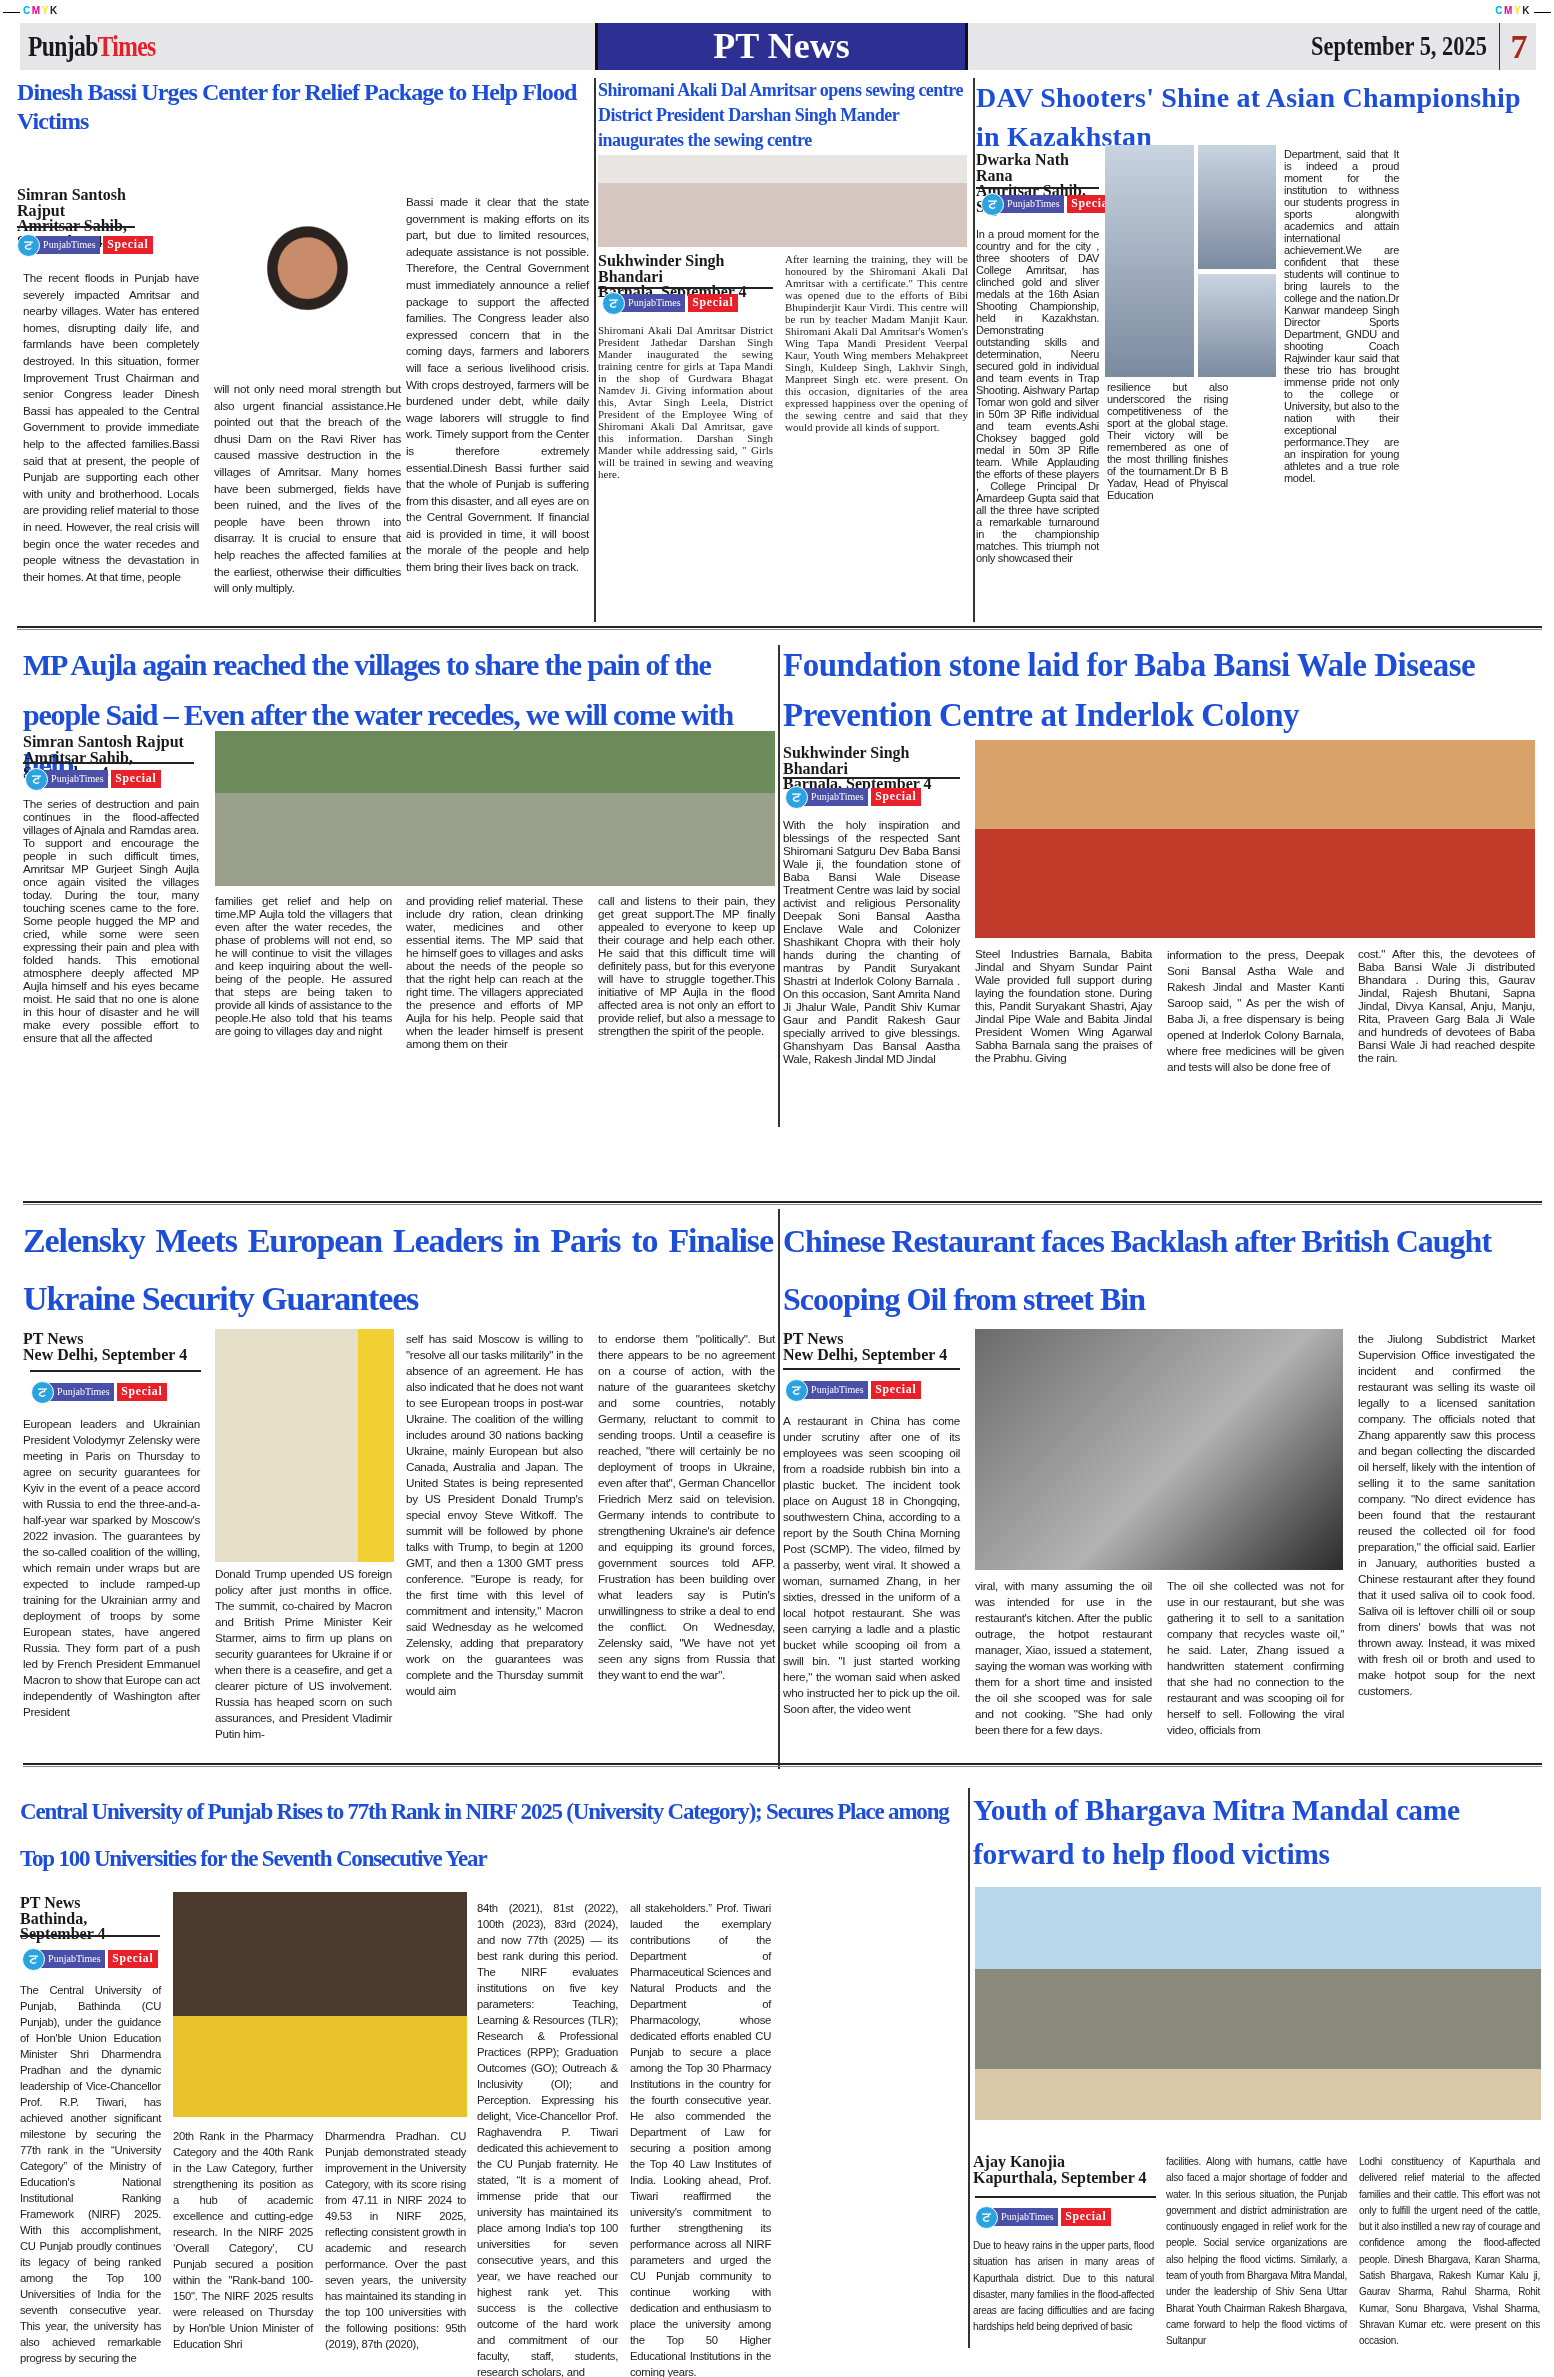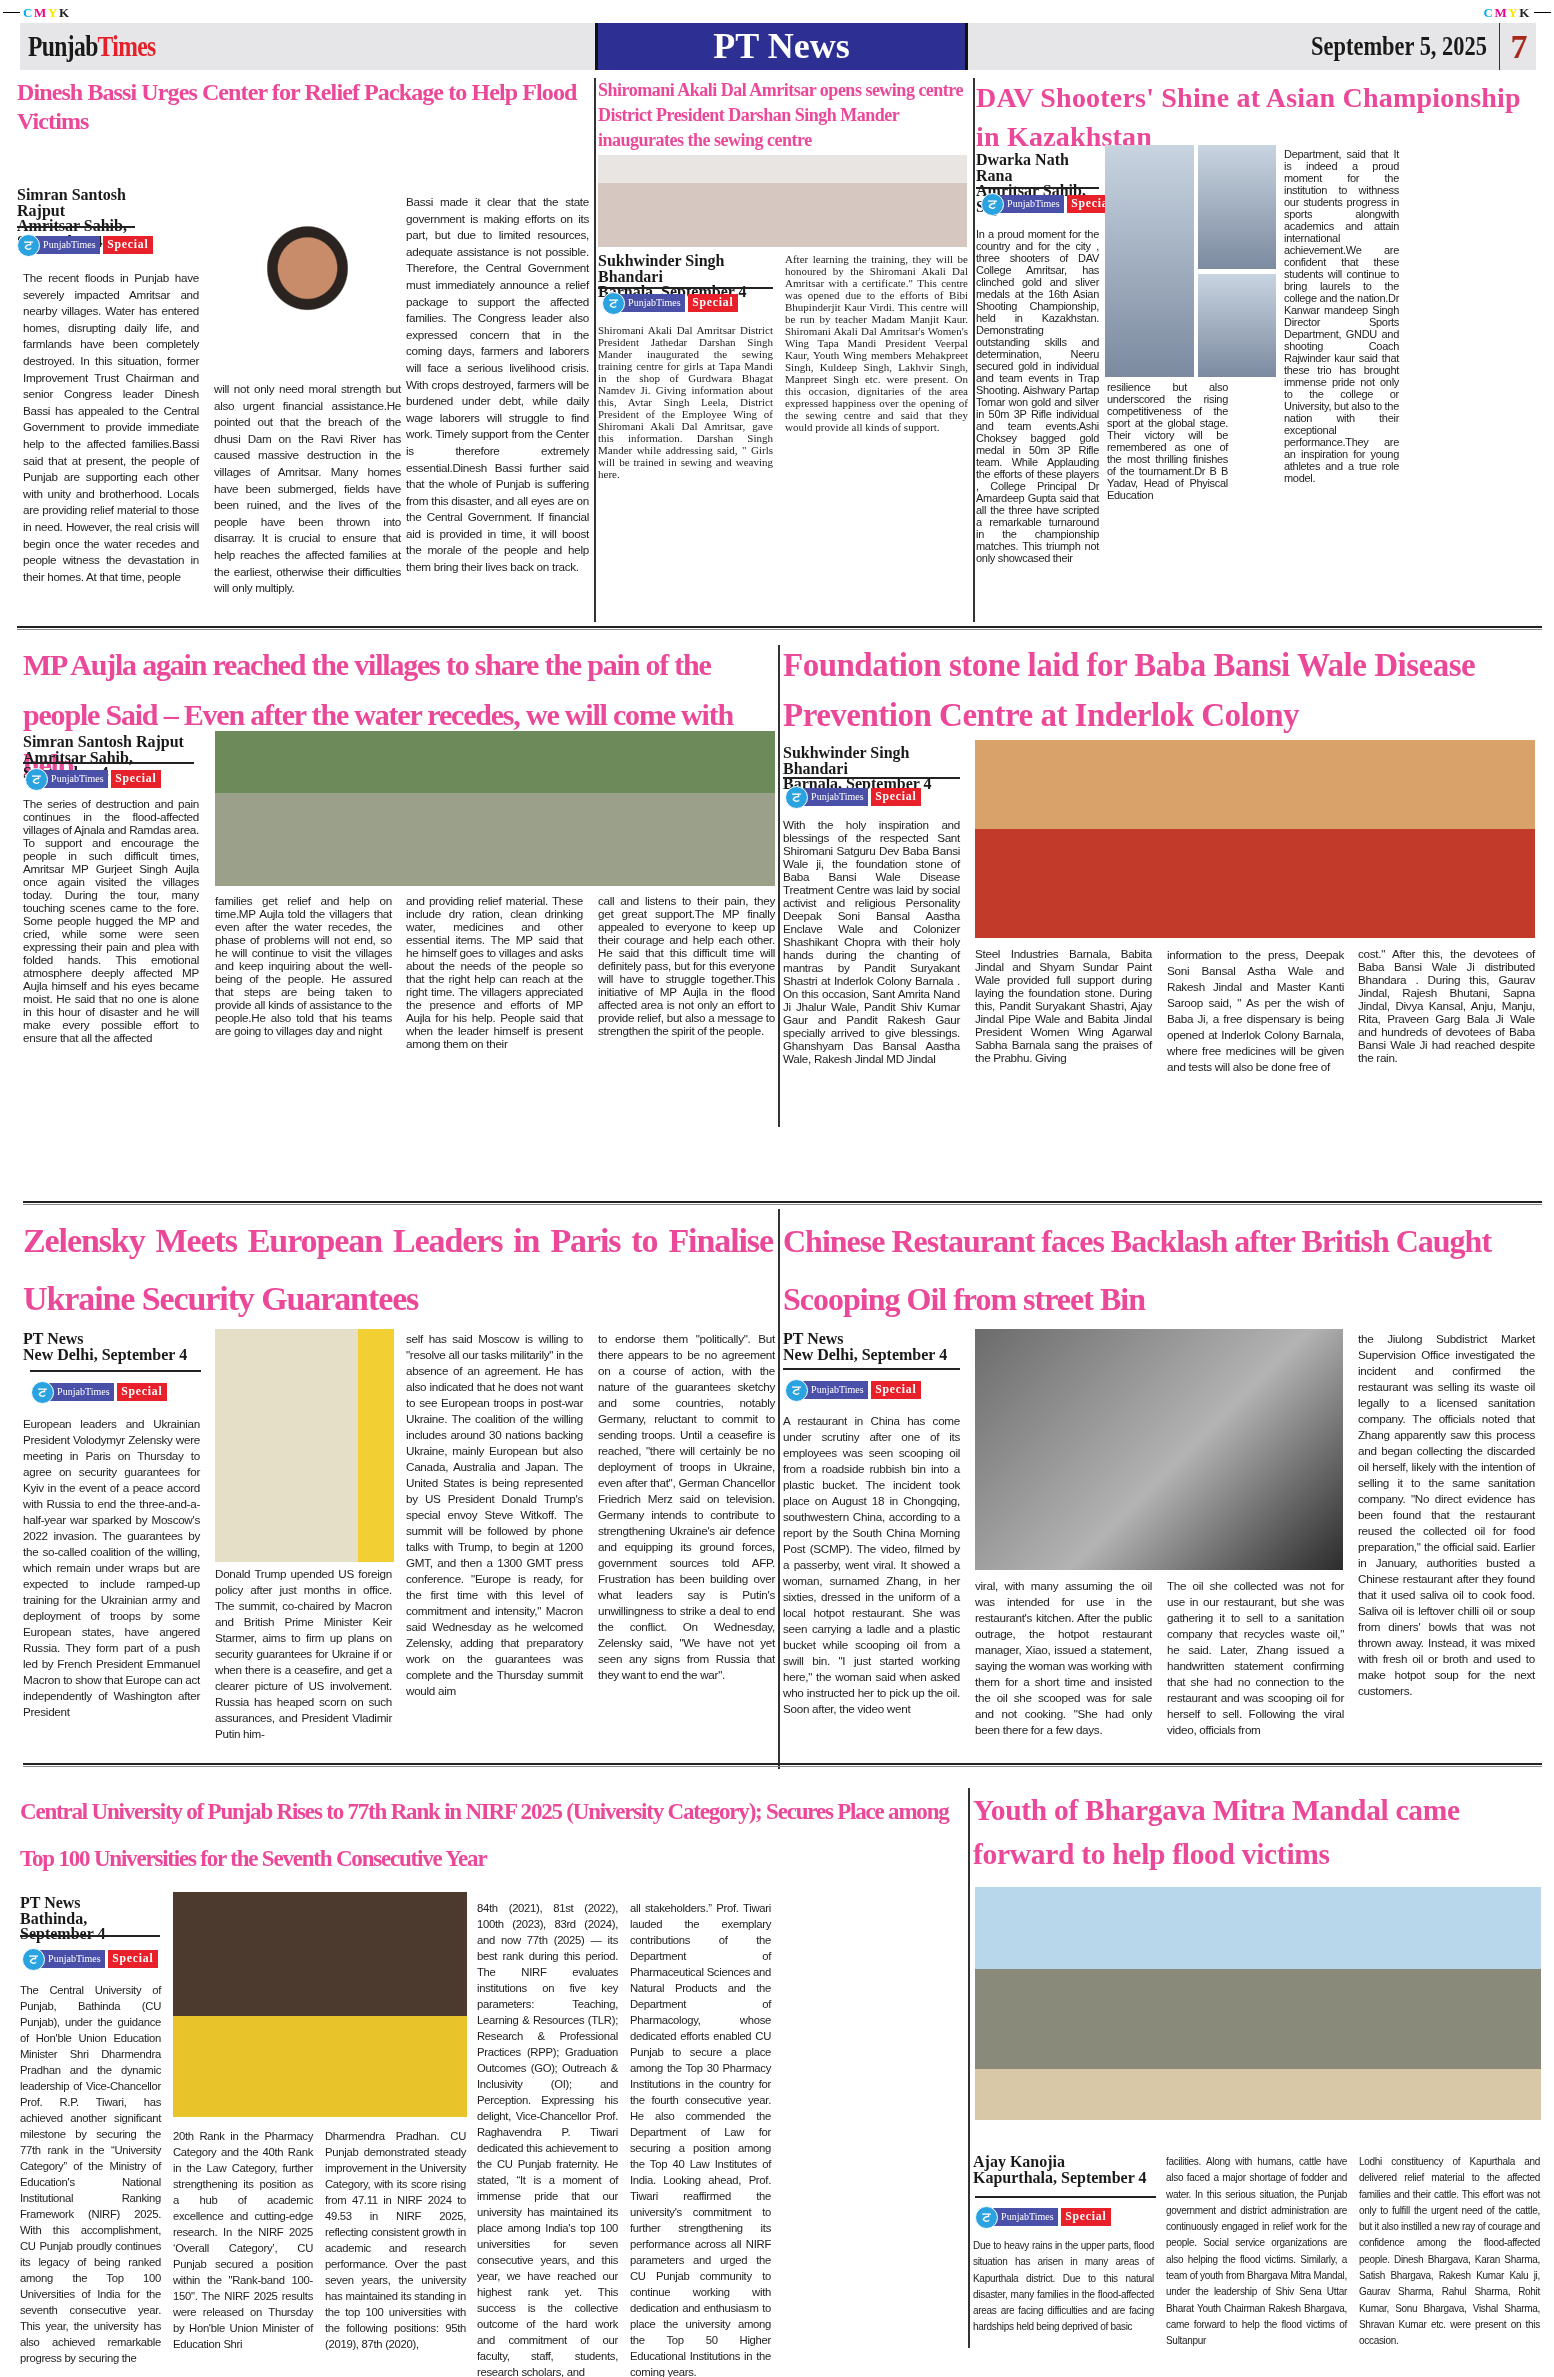--- a/index.html
+++ b/index.html
@@ -1,27 +1,27 @@
 <!DOCTYPE html>
 <html style="font-size:12.4px"><head>
 <meta charset="utf-8">
 <style>
 *{box-sizing:border-box;margin:0;padding:0}
 body{width:1554px;height:2377px;background:#fff;font-family:"Liberation Serif","DejaVu Serif",serif;color:#1a1a1a;position:relative;overflow:hidden}
 .abs{position:absolute}
-.cmyk{font-family:Liberation Serif, serif;font-size:13px;font-weight:bold;letter-spacing:1.6px;top:4.7px}
+.cmyk{font-family:Liberation Sans, sans-serif;font-size:10px;font-weight:bold;letter-spacing:1.6px;top:4.7px}
 .cmyk .c{color:#00aeef}.cmyk .m{color:#ec008c}.cmyk .y{color:#ffe600}.cmyk .k{color:#222}
 .crop{width:17px;height:1.6px;background:#000;top:11.7px}
 .mast{left:20px;top:23px;width:1516px;height:47px;background:#e6e6e8}
 .brand{left:28px;top:23px;height:47px;line-height:47px;font-size:29.5px;font-weight:bold;letter-spacing:-0.8px;transform:scaleX(.8);transform-origin:left}
 .brand .t{color:#e5202a}
 .ptbox{left:595px;top:23px;width:373px;height:47px;background:#2d3092;border-left:3.1px solid #111;border-right:3.1px solid #111;color:#fff;font-size:36px;font-weight:bold;text-align:center;line-height:47px}
 .date{right:67px;top:23px;height:47px;line-height:47px;font-size:26.4px;font-weight:bold;transform:scaleX(.85);transform-origin:right}
 .pgnum{right:26.4px;top:23px;height:47px;line-height:47px;font-size:34px;font-weight:bold;color:#a9281a;border-left:1.6px solid #333;padding-left:11px}
-.hl{font-weight:bold;line-height:1.2;letter-spacing:-0.4px;color:#ec4899}
+.hl{font-weight:bold;line-height:1.2;letter-spacing:-0.4px;color:#1d4ed8}
 .by{font-weight:bold;font-size:16px;line-height:15.5px}
 .rule{height:1.6px;background:#222}
 .badge{display:flex;align-items:center;height:20px}
 .badge .logo{width:23px;height:23px;border-radius:50%;background:#2aa3e0;border:1.6px solid #fff;color:#fff;font-size:12.4px;font-weight:bold;display:flex;align-items:center;justify-content:center;margin-right:-6.2px;z-index:2}
 .badge .pt{background:#4a4fa8;color:#fff;font-size:10px;height:18.7px;line-height:18.7px;padding:0 4.7px 0 9.3px}
 .badge .sp{background:#e8202a;color:#fff;font-size:11.7px;font-weight:bold;height:18.7px;line-height:18.7px;padding:0 4.7px;margin-left:2.3px;letter-spacing:0.8px}
 .body{font-size:12px;line-height:16.6px;text-align:justify;hyphens:auto;color:#222}
 .cond{font-family:Liberation Sans, sans-serif;letter-spacing:-0.3px}
 .vline{width:1.6px;background:#333}
 .hrule{height:3.9px;border-top:2.3px solid #222;border-bottom:0.8px solid #888}

